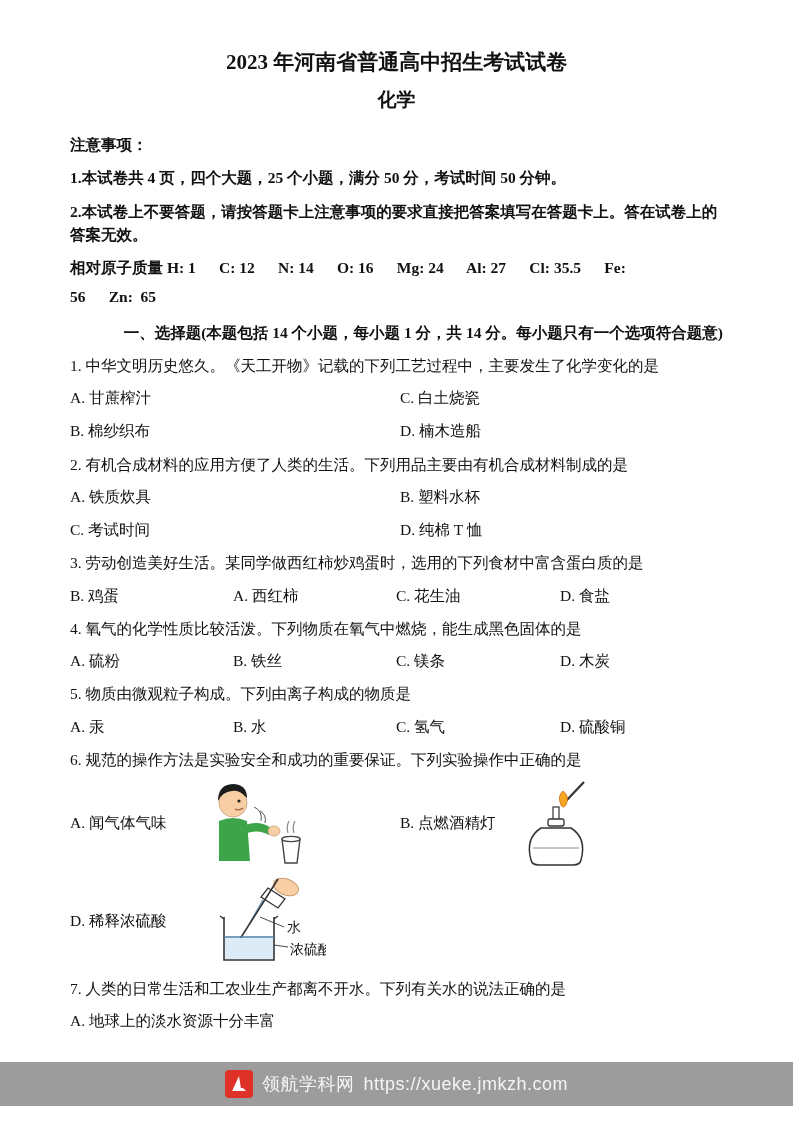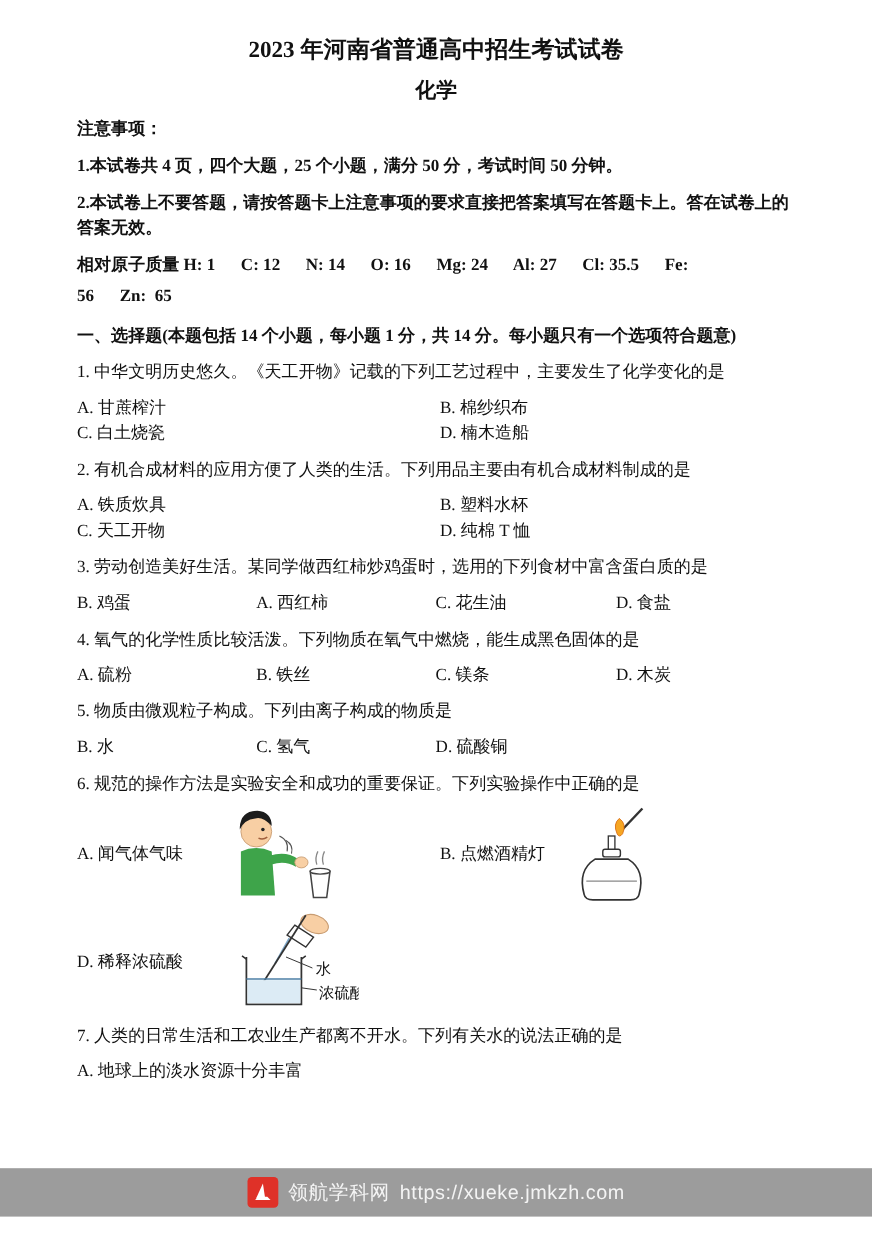--- a/index.html
+++ b/index.html
@@ -7,21 +7,21 @@
   .page {
     position: relative;
     width: 793px;
     height: 1122px;
     margin: 0 auto;
     background: #ffffff;
     overflow: hidden;
     font-family: "Liberation Serif", "DejaVu Serif", serif;
     color: #111;
   }
-  .content { padding: 31px 70px 0 70px; }
+  .content { padding: 48px 70px 0 70px; }
 
   .title {
     text-align: center;
     font-size: 21px;
     font-weight: bold;
     line-height: 28px;
   }
   .subject {
     text-align: center;
     font-size: 19px;
@@ -31,30 +31,31 @@
   }
 
   .p {
     margin: 10px 0 0 0;
     font-size: 15.5px;
     line-height: 1.5;
   }
   .bold { font-weight: bold; }
   .pre { white-space: pre-wrap; }
   .tight { margin-top: 6px; }
-  .section-heading { margin-top: 12px; }
+  .section-heading { margin-top: 12px; text-align: right; }
 
   .question { margin: 0; }
   .q-text { margin: 10px 0 0 0; font-size: 15.5px; line-height: 1.5; }
 
   .opt-grid {
     display: grid;
     margin-top: 9px;
     font-size: 15.5px;
     line-height: 1.5;
+    row-gap: 10px;
   }
   .opt-grid.two { grid-template-columns: 330px auto; }
   .opt-grid.four { grid-template-columns: 163px 163px 164px auto; }
 
   .img-grid {
     display: grid;
     grid-template-columns: 330px auto;
     row-gap: 6px;
     margin-top: 6px;
   }
@@ -97,45 +98,45 @@
 </style>
 </head>
 <body>
 
 <div class="page">
   <div class="content">
 
     <div class="title">2023 年河南省普通高中招生考试试卷</div>
     <div class="subject">化学</div>
 
-    <p class="p bold" style="margin-top:10px">注意事项：</p>
+    <p class="p bold" style="margin-top:20px">注意事项：</p>
     <p class="p bold">1.本试卷共 4 页，四个大题，25 个小题，满分 50 分，考试时间 50 分钟。</p>
     <p class="p bold">2.本试卷上不要答题，请按答题卡上注意事项的要求直接把答案填写在答题卡上。答在试卷上的答案无效。</p>
 
     <p class="p bold pre">相对原子质量 H: 1      C: 12      N: 14      O: 16      Mg: 24      Al: 27      Cl: 35.5      Fe:</p>
     <p class="p bold pre tight">56      Zn:  65</p>
 
     <p class="p bold section-heading">一、选择题(本题包括 14 个小题，每小题 1 分，共 14 分。每小题只有一个选项符合题意)</p>
 
     <div class="question">
       <p class="q-text">1. 中华文明历史悠久。《天工开物》记载的下列工艺过程中，主要发生了化学变化的是</p>
       <div class="opt-grid two">
         <span>A. 甘蔗榨汁</span>
+        <span>C. 白土烧瓷</span>
         <span>B. 棉纱织布</span>
-        <span>C. 白土烧瓷</span>
         <span>D. 楠木造船</span>
       </div>
     </div>
 
     <div class="question">
       <p class="q-text">2. 有机合成材料的应用方便了人类的生活。下列用品主要由有机合成材料制成的是</p>
       <div class="opt-grid two">
         <span>A. 铁质炊具</span>
         <span>B. 塑料水杯</span>
-        <span>C. 天工开物</span>
+        <span>C. 考试时间</span>
         <span>D. 纯棉 T 恤</span>
       </div>
     </div>
 
     <div class="question">
       <p class="q-text">3. 劳动创造美好生活。某同学做西红柿炒鸡蛋时，选用的下列食材中富含蛋白质的是</p>
       <div class="opt-grid four">
         <span>B. 鸡蛋</span>
         <span>A. 西红柿</span>
         <span>C. 花生油</span>
@@ -149,20 +150,21 @@
         <span>A. 硫粉</span>
         <span>B. 铁丝</span>
         <span>C. 镁条</span>
         <span>D. 木炭</span>
       </div>
     </div>
 
     <div class="question">
       <p class="q-text">5. 物质由微观粒子构成。下列由离子构成的物质是</p>
       <div class="opt-grid four">
+        <span>A. 汞</span>
         <span>B. 水</span>
         <span>C. 氢气</span>
         <span>D. 硫酸铜</span>
       </div>
     </div>
 
     <div class="question">
       <p class="q-text">6. 规范的操作方法是实验安全和成功的重要保证。下列实验操作中正确的是</p>
       <div class="img-grid">
 

